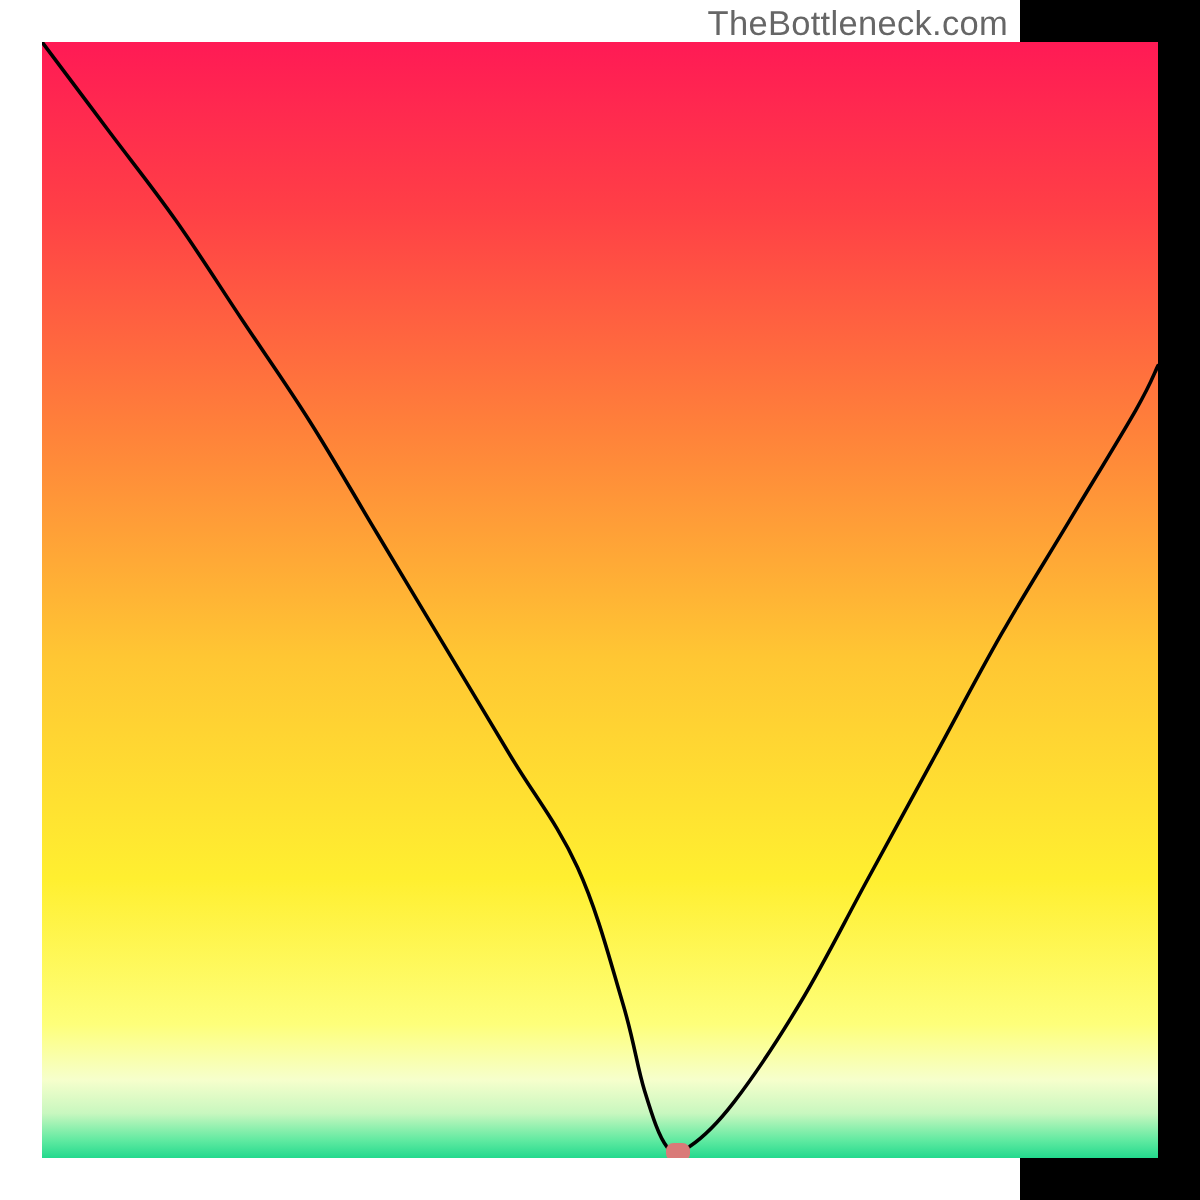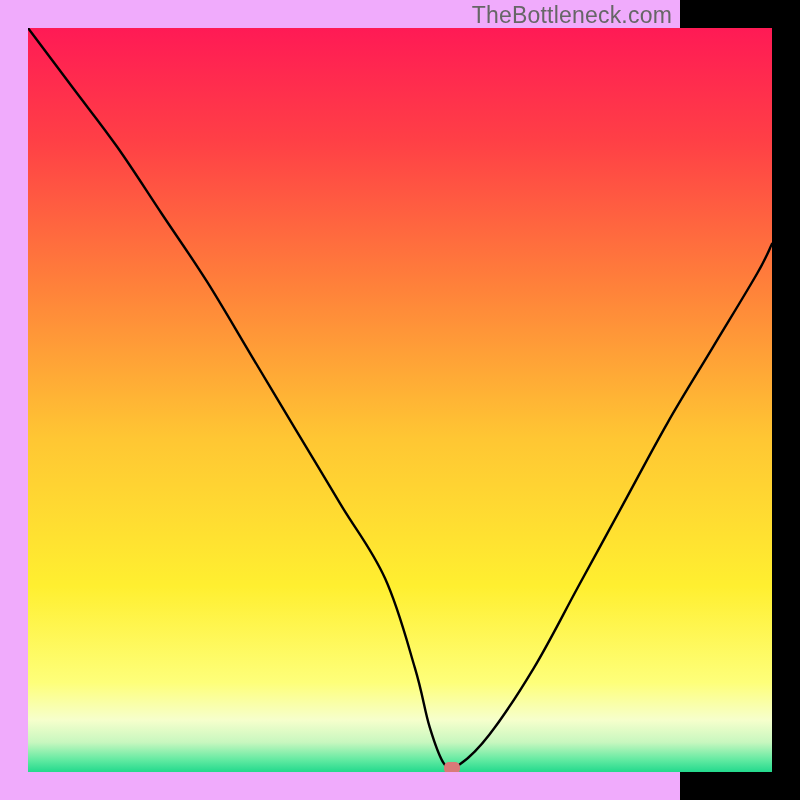--- a/index.html
+++ b/index.html
@@ -8,21 +8,21 @@
     width: 800px;
     height: 800px;
     background: #000;
     overflow: hidden;
     font-family: Arial, Helvetica, sans-serif;
   }
   .outer {
     position: relative;
     width: 680px;
     height: 800px;
-    background: #f0abfc;
+    background: #ffffff;
   }
   .watermark {
     position: absolute;
     top: 2px;
     right: 8px;
     color: #666;
     font-size: 23px;
     font-weight: 500;
     letter-spacing: 0.2px;
     z-index: 10;

